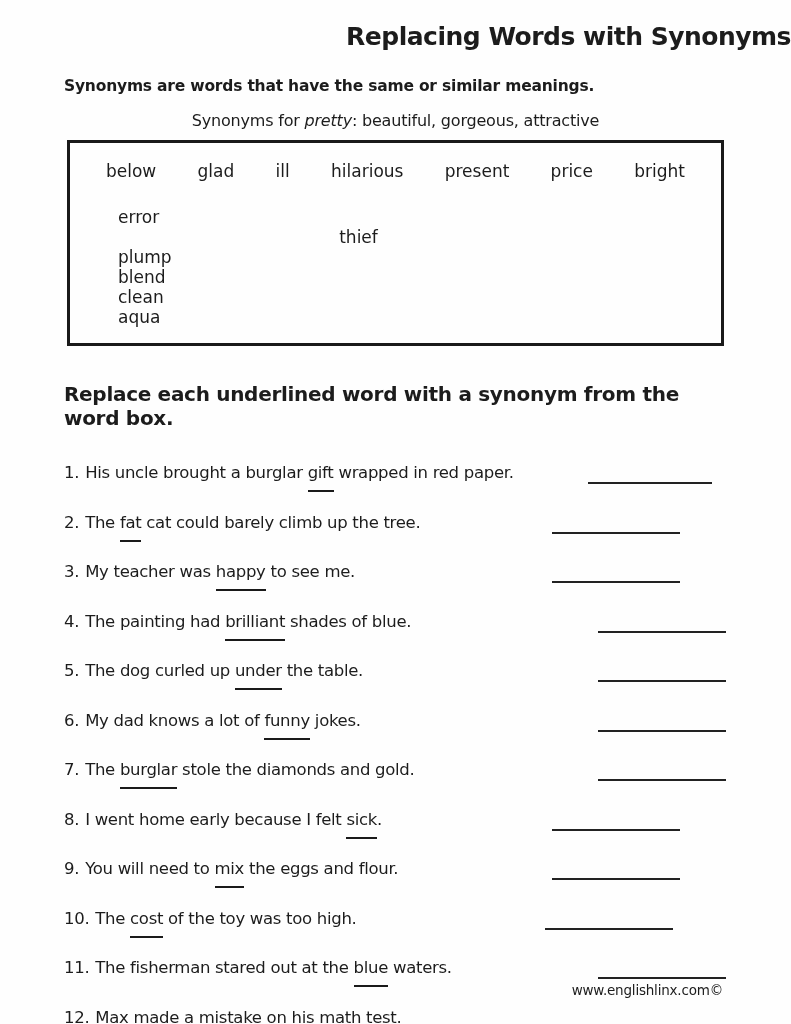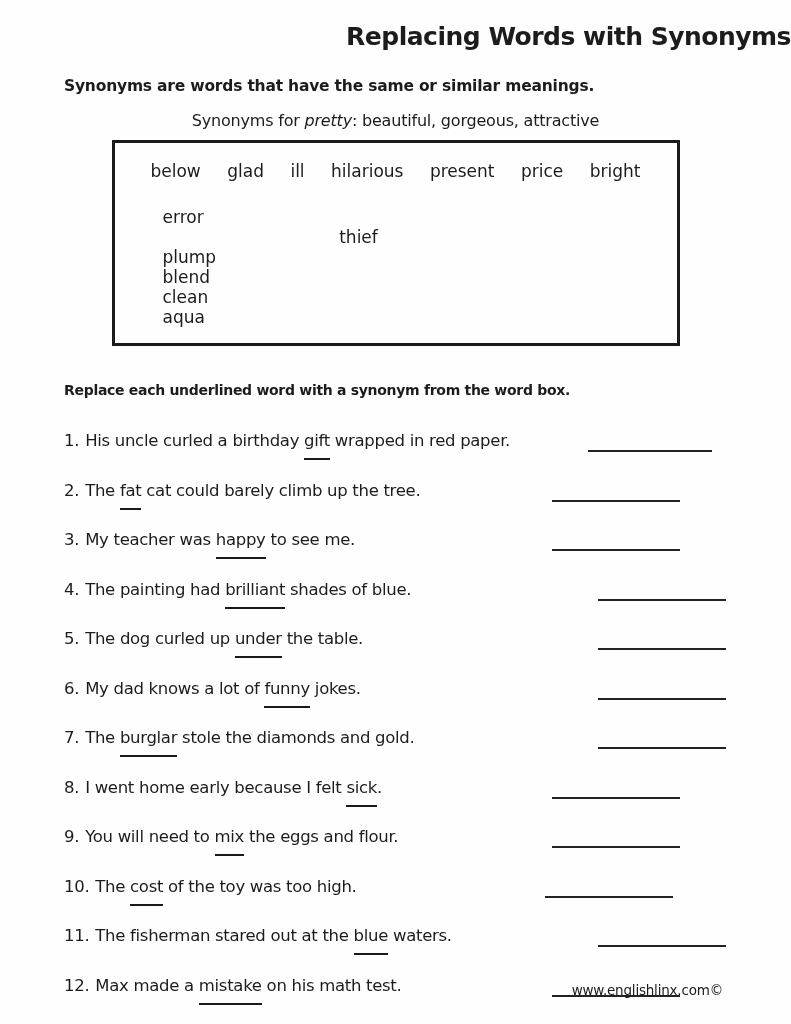--- a/index.html
+++ b/index.html
@@ -49,36 +49,36 @@
   .example {
     text-align: center;
     font-size: 16px;
     margin-top: 16px;
     letter-spacing: -0.2px;
   }
   .example .italic { font-style: italic; }
 
   
   .word-box {
-    width: 568px;
+    width: 657px;
     margin: 10px auto 0 auto;
     border: 3px solid #1a1a1a;
     box-sizing: border-box;
     padding: 18px 0 16px 0;
     font-size: 17px;
   }
   .word-row { display: flex; justify-content: space-between; }
   .word-row-1 { padding: 0 36px; }
   .word-row-2 { padding: 0 48px; margin-top: 26px; flex-direction: column; }
   .word-row-2 span:nth-child(2) { margin-right: 74px; text-align: center; }
 
   
   .instruction {
     margin: 36px 64px 0 64px;
-    font-size: 14px;
+    font-size: 20px;
     font-weight: bold;
     letter-spacing: -0.3px;
   }
 
   
   .items { margin: 33px 64px 0 64px; }
   .item {
     position: relative;
     height: 22px;
     margin-bottom: 27.5px;
@@ -143,21 +143,21 @@
       <span>clean</span>
       <span>aqua</span>
     </div>
   </div>
 
   <div class="instruction">Replace each underlined word with a synonym from the word box.</div>
 
   <div class="items">
 
     <div class="item">
-      <span class="num">1.</span><span>His uncle curled a birthday </span><span class="uword">gift</span><span> wrapped in red paper.</span>
+      <span class="num">1.</span><span>His uncle brought a burglar </span><span class="uword">gift</span><span> wrapped in red paper.</span>
       <span class="blank pos-inline"></span>
     </div>
 
     <div class="item">
       <span class="num">2.</span><span>The </span><span class="uword">fat</span><span> cat could barely climb up the tree.</span>
       <span class="blank pos-a"></span>
     </div>
 
     <div class="item">
       <span class="num">3.</span><span>My teacher was </span><span class="uword">happy</span><span> to see me.</span>

